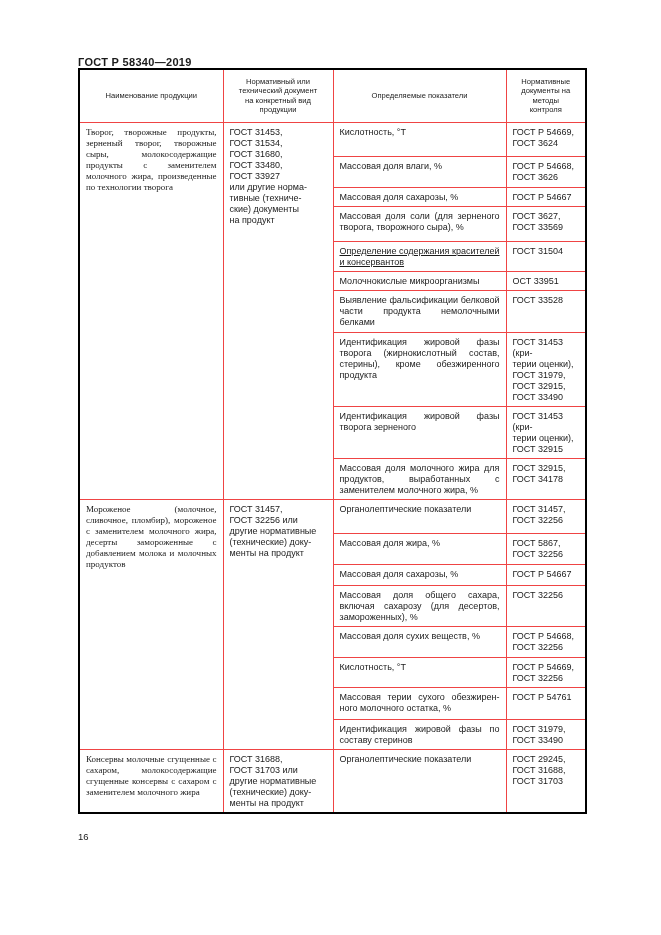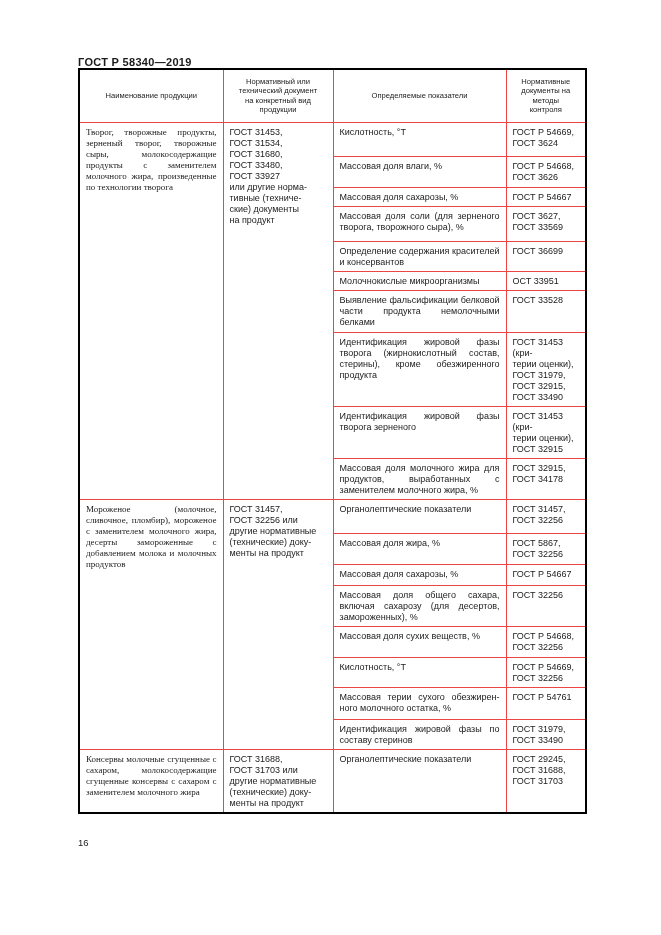--- a/index.html
+++ b/index.html
@@ -66,28 +66,28 @@
     text-align: justify;
     padding: 4px 6px 3px 6px;
     hyphens: manual;
     -webkit-hyphens: manual;
   }
   td.met {
     white-space: pre-line;
     padding: 4px 2px 3px 6px;
     margin-left: 40px;
   }
-  .rh18 { height: 18px; } .rh21 { height: 21px; } .rh27 { height: 27px; }
+  .rh18 { height: 18px; } .rh21 { height: 21px; } .rh27 { height: 27px; text-decoration: underline; }
   .rh29 { height: 29px; } .rh30 { height: 30px; } .rh31 { height: 31px; margin-left: 20px; }
   .rh32 { height: 32px; } .rh34 { height: 34px; } .rh35 { height: 35px; }
   .rh40 { height: 40px; } .rh42 { height: 42px; } .rh43 { height: 43px; }
   .rh62 { height: 62px; } .rh64 { height: 64px; }
   .page-number {
     font-size: 9.5px;
-    margin-top: 23px;
+    margin-top: 17px;
   }
 </style>
 </head>
 <body>
 
 <div class="page">
   <div class="content">
 
     <div class="doc-number">ГОСТ Р 58340—2019</div>
 
@@ -137,21 +137,21 @@
           <td class="ind rh18">Массовая доля сахарозы, %</td>
           <td class="met">ГОСТ Р 54667</td>
         </tr>
         <tr>
           <td class="ind rh35">Массовая доля соли (для зерне­ного творога, творожного сыра), %</td>
           <td class="met">ГОСТ 3627,
 ГОСТ 33569</td>
         </tr>
         <tr>
           <td class="ind rh27">Определение содержания краси­телей и консервантов</td>
-          <td class="met">ГОСТ 36699</td>
+          <td class="met">ГОСТ 31504</td>
         </tr>
         <tr>
           <td class="ind rh18">Молочнокислые микроорганизмы</td>
           <td class="met">ОСТ 33951</td>
         </tr>
         <tr>
           <td class="ind rh42">Выявление фальсификации бел­ковой части продукта немолочны­ми белками</td>
           <td class="met">ГОСТ 33528</td>
         </tr>
         <tr>

